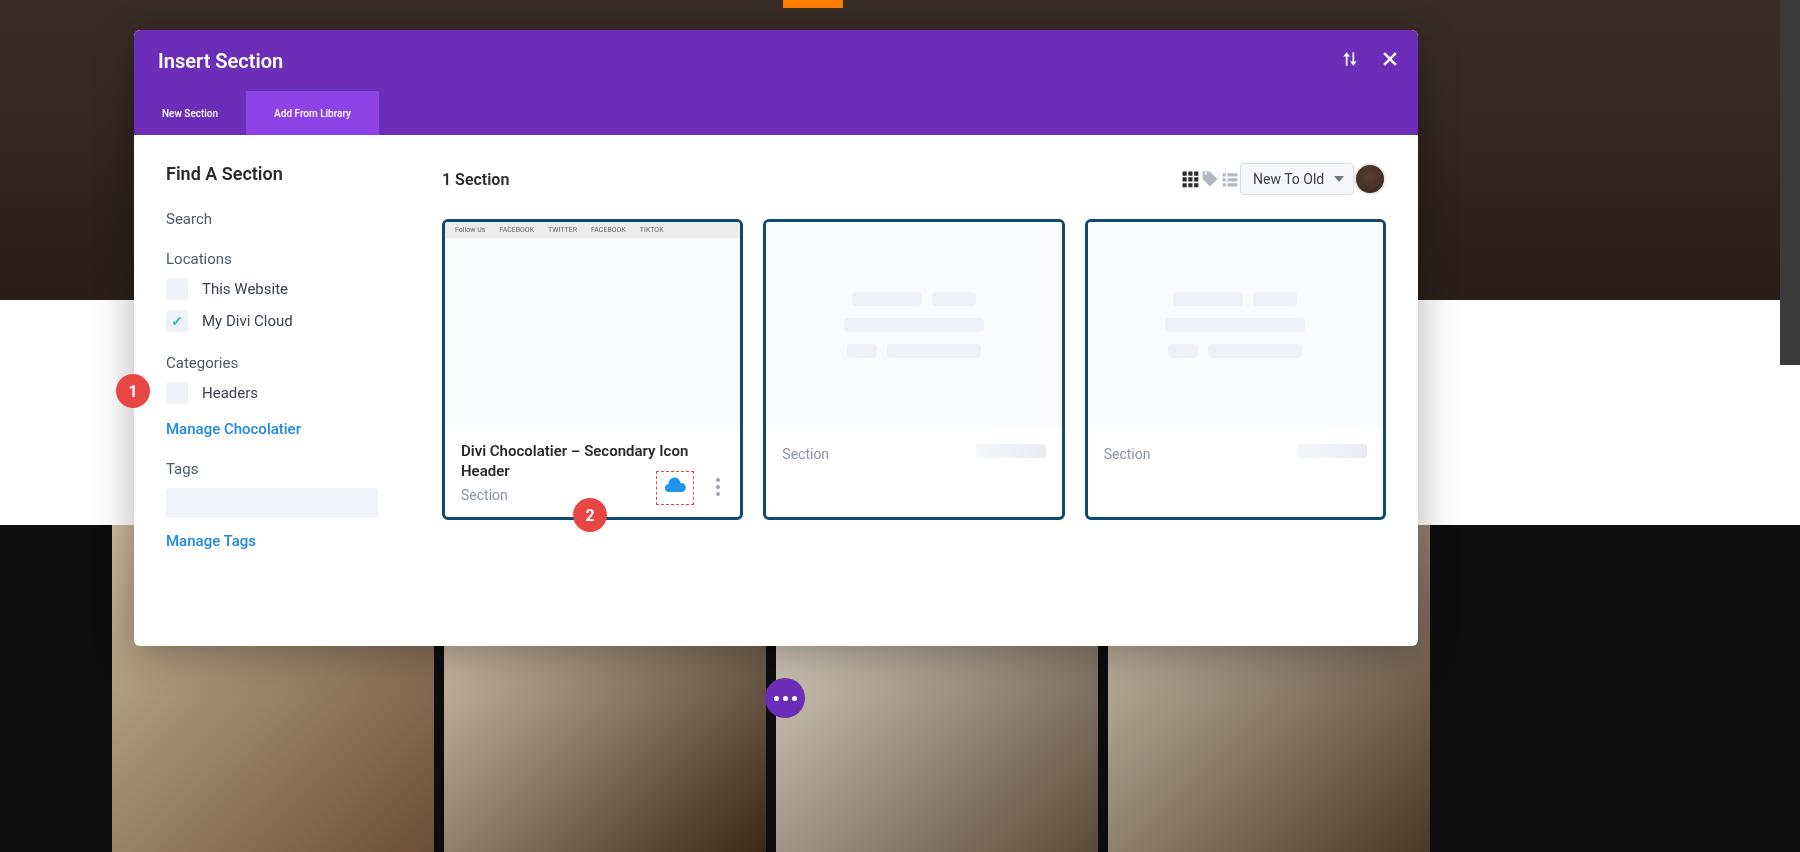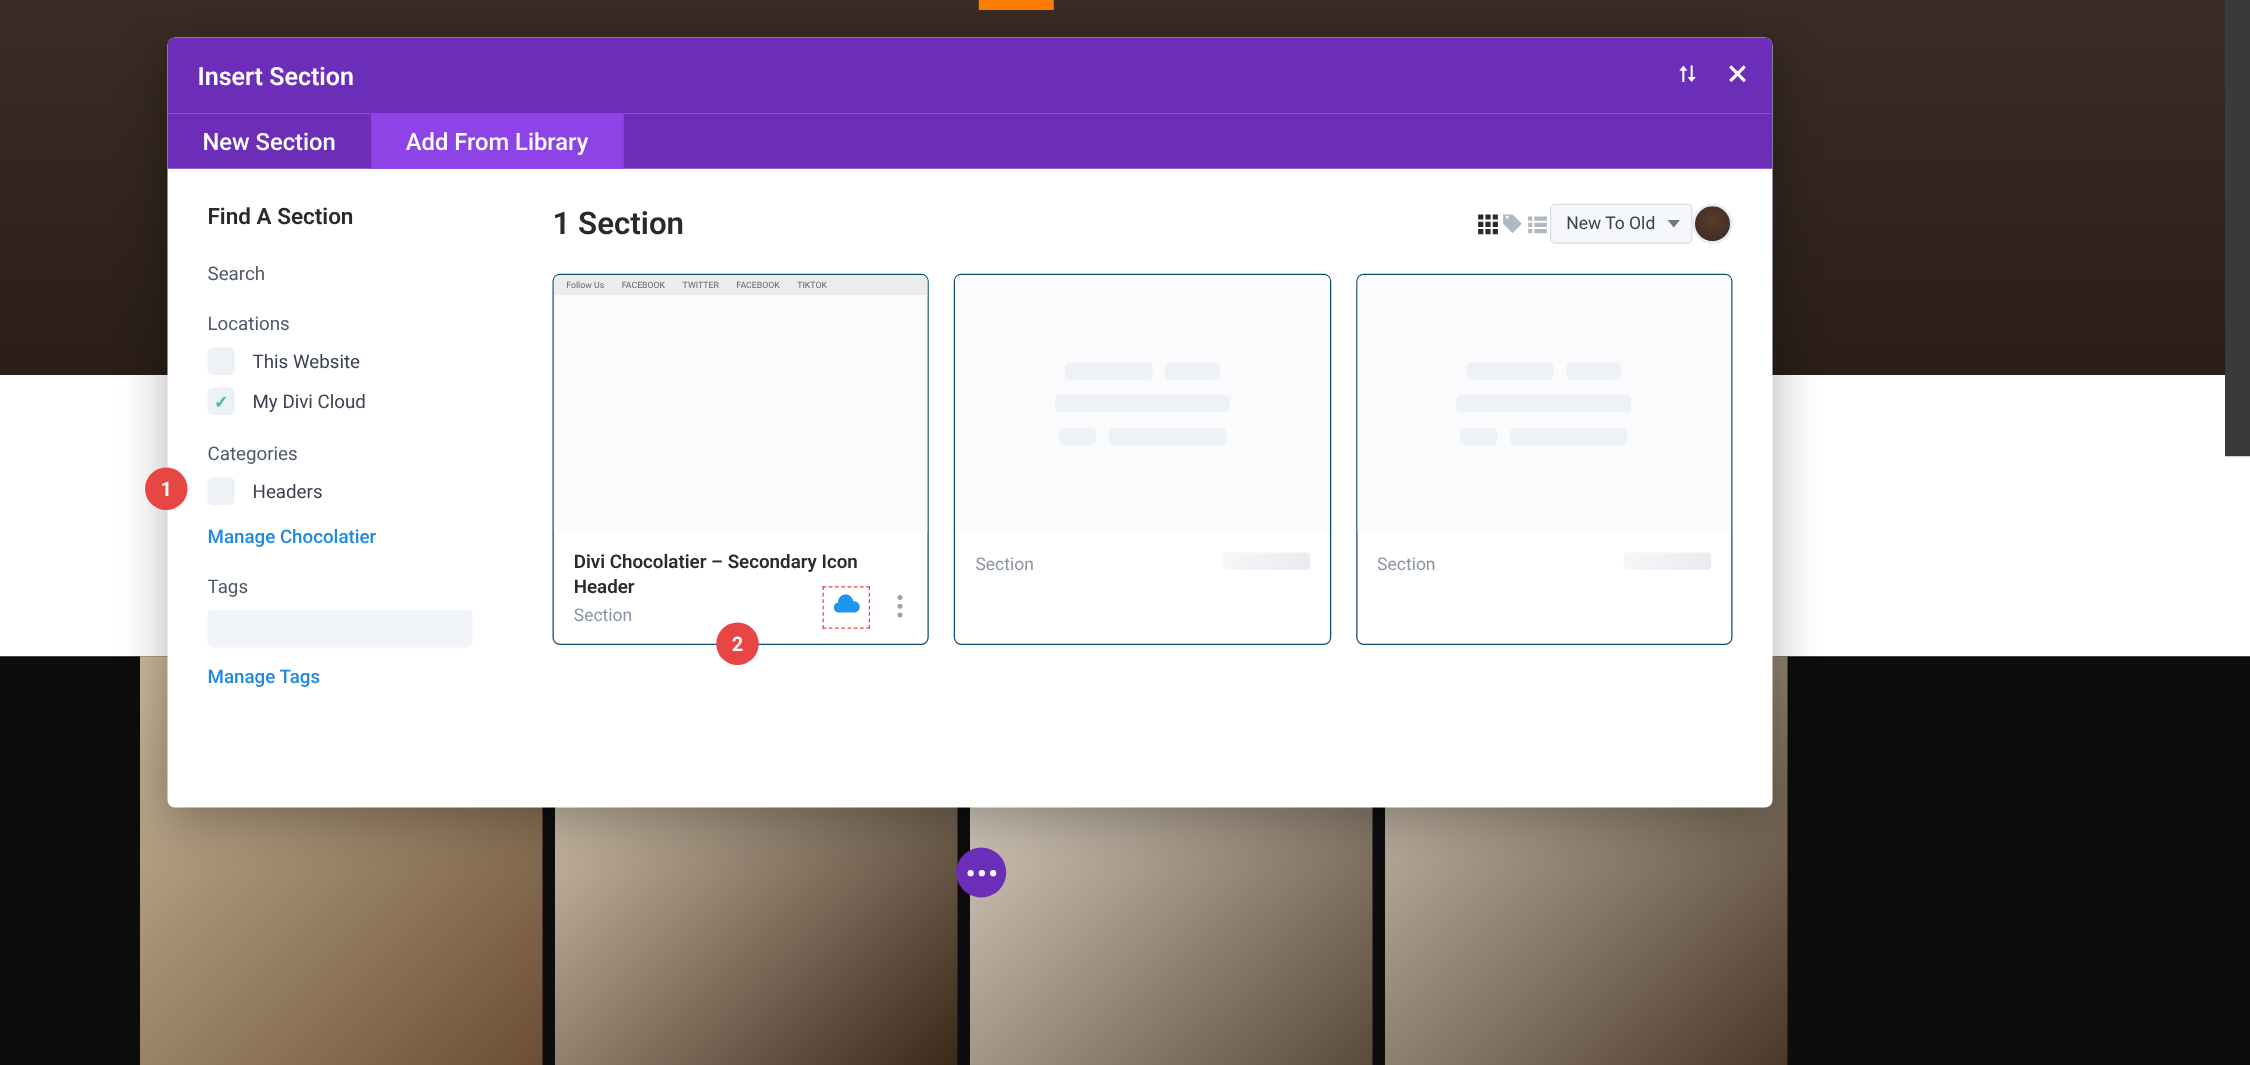--- a/index.html
+++ b/index.html
@@ -18,21 +18,21 @@
 .right-edge { position: absolute; right: 0; top: 0; width: 20px; height: 365px; background: #3a3a3a; z-index: 3; }
 
 
 .modal { position: absolute; left: 134px; top: 30px; width: 1284px; height: 616px; background: #fff; border-radius: 6px; overflow: hidden; z-index: 10; box-shadow: 0 8px 40px rgba(0,0,0,0.3); }
 .modal-header { background: #6c2eb9; height: 61px; display: flex; align-items: center; padding: 12px 24px; position: relative; }
 .modal-title { color: #fff; font-size: 20px; font-weight: 600; }
 .modal-actions { position: absolute; right: 18px; display: flex; gap: 20px; align-items: center; }
 .modal-actions svg { width: 20px; height: 20px; cursor: pointer; }
 
 .modal-tabs { background: #6c2eb9; height: 44px; display: flex; }
-.modal-tab { padding: 0 28px; display: flex; align-items: center; color: #fff; font-size: 19px; font-weight: 500; cursor: pointer; text-align: right; }
+.modal-tab { padding: 0 28px; display: flex; align-items: center; color: #fff; font-size: 10px; font-weight: 500; cursor: pointer; text-align: right; }
 .modal-tab.active { background: #8e43e7; }
 
 .modal-body { display: flex; height: calc(100% - 105px); }
 .sidebar { width: 276px; padding: 28px 32px; border-right: none; }
 .sidebar-title { font-size: 18px; font-weight: 600; color: #2a2a2a; margin-bottom: 26px; }
 .sidebar-group-label { font-size: 15px; color: #4e5a67; font-weight: 400; margin-bottom: 10px; margin-top: 22px; }
 .sidebar-group-label:first-of-type { margin-top: 0; }
 
 .search-row { display: flex; gap: 6px; }
 .search-input { flex: 1; height: 30px; background: #f1f5f9; border: none; border-radius: 4px; padding: 0 8px; font-size: 14px; }
@@ -41,31 +41,31 @@
 .check-row { display: flex; align-items: center; gap: 14px; margin-bottom: 10px; }
 .checkbox { width: 22px; height: 22px; background: #eef1f6; border-radius: 4px; display: flex; align-items: center; justify-content: center; cursor: pointer; }
 .checkbox.checked::after { content: "✓"; color: #29c4a9; font-weight: bold; font-size: 14px; }
 .check-label { font-size: 15px; color: #3a4250; }
 
 .link { color: #1e88e5; font-size: 15px; cursor: pointer; margin-top: 6px; display: inline-block; font-weight: 500; }
 .tags-input { width: 100%; height: 30px; background: #f1f5f9; border: none; border-radius: 4px; margin-bottom: 8px; }
 
 .content { flex: 1; padding: 28px 32px; position: relative; }
 .content-header { display: flex; align-items: center; justify-content: space-between; margin-bottom: 24px; }
-.content-title { font-size: 25px; font-weight: 600; color: #2a2a2a; }
+.content-title { font-size: 16px; font-weight: 600; color: #2a2a2a; }
 .content-tools { display: flex; align-items: center; gap: 0; }
 .tool-icon { color: #b0b9c3; cursor: pointer; display: flex; }
 .tool-icon.active { color: #2a2a2a; }
 .sort-select { height: 32px; border: 1px solid #d8dde4; border-radius: 4px; background: #f5f7fa; padding: 0 28px 0 12px; font-size: 14px; color: #3a4250; cursor: pointer; appearance: none; position: relative; }
 .select-wrap { position: relative; }
 .select-wrap::after { content: ""; position: absolute; right: 10px; top: 50%; transform: translateY(-50%); width: 0; height: 0; border-left: 5px solid transparent; border-right: 5px solid transparent; border-top: 6px solid #6e7783; pointer-events: none; }
 .avatar { width: 32px; height: 32px; border-radius: 50%; background: radial-gradient(circle at 50% 40%, #5a3d2e, #3a281f); border: 2px solid #e8ecf1; cursor: pointer; }
 
 .grid { display: grid; grid-template-columns: repeat(3, 1fr); gap: 20px; }
-.card { border: 1px solid #0c4a6e; border-radius: 6px; overflow: hidden; }
+.card { border: 3px solid #0c4a6e; border-radius: 6px; overflow: hidden; }
 .card-preview { height: 206px; background: #fafbfc; position: relative; }
 .card-preview-social { background: #ececec; display: flex; align-items: flex-start; justify-content: flex-start; padding: 4px 10px; font-size: 7px; color: #666; gap: 14px; }
 .card-preview-social span { white-space: nowrap; }
 .card-body { padding: 14px 16px; position: relative; }
 .card-title { font-size: 15px; font-weight: 600; color: #2a2a2a; margin-bottom: 6px; line-height: 1.3; }
 .card-subtitle { font-size: 14px; color: #8a94a2; display: block; }
 .card-cloud-wrap { position: absolute; right: 46px; bottom: 12px; width: 38px; height: 34px; border: 1px dashed #e84545; display: flex; align-items: center; justify-content: center; }
 .card-cloud { color: #1e96f0; }
 .card-dots { position: absolute; right: 14px; bottom: 16px; color: #9aa3af; cursor: pointer; }
 

